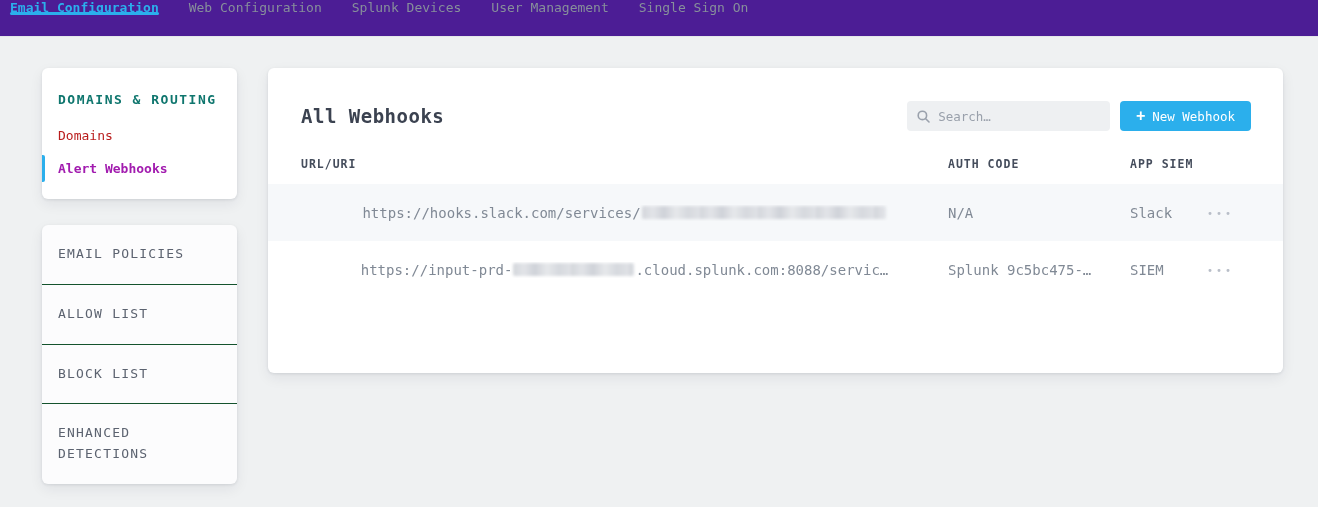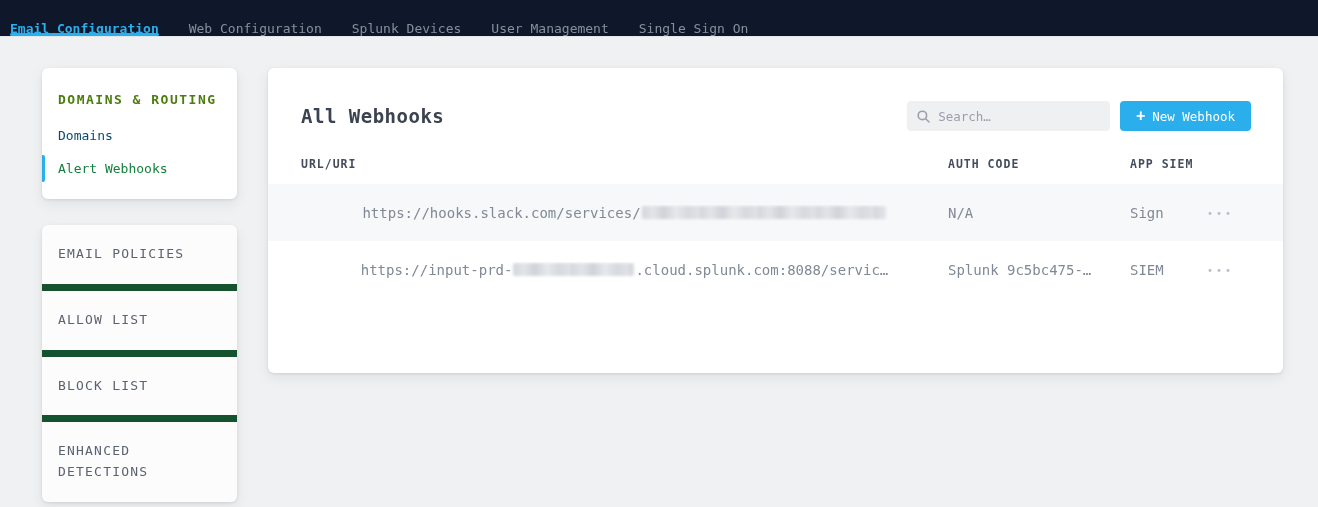--- a/index.html
+++ b/index.html
@@ -5,25 +5,25 @@
   * { margin: 0; padding: 0; box-sizing: border-box; }
   html, body { width: 1318px; height: 507px; }
   body {
     font-family: "DejaVu Sans Mono", monospace;
     background: #eff1f2;
     overflow: hidden;
   }
 
   
   .topnav {
-    background: #0f172a;
+    background: #4c1d95;
     height: 37px;
     border-bottom: 1px solid #e4e7ea;
     display: flex;
-    align-items: flex-end;
+    align-items: flex-start;
     padding-left: 10px;
   }
   .tab {
     position: relative;
     display: flex;
     align-items: center;
     font-size: 13px;
     color: #878f9b;
     margin-right: 30px;
     cursor: pointer;
@@ -54,51 +54,51 @@
     box-shadow: 0 1px 3px rgba(25,35,55,.10), 0 5px 14px rgba(25,35,55,.07);
   }
 
   
   .routing-card { padding: 10px 0 14px; }
   .routing-title {
     padding: 14px 16px 12px;
     font-size: 13px;
     font-weight: bold;
     letter-spacing: 1.5px;
-    color: #4d7c0f;
+    color: #0f766e;
     white-space: nowrap;
   }
   .routing-item {
     position: relative;
     padding: 9px 16px;
     font-size: 13px;
-    color: #0c4a6e;
-    cursor: pointer;
-    white-space: nowrap;
-  }
-  .routing-item.active { color: #15803d; }
+    color: #b91c1c;
+    cursor: pointer;
+    white-space: nowrap;
+  }
+  .routing-item.active { color: #a21caf; font-weight: bold; }
   .routing-item.active .active-bar {
     position: absolute;
     left: 0; top: 3px; bottom: 3px;
     width: 3px;
     background: #2bafec;
     border-radius: 0 2px 2px 0;
   }
 
   
   .sections-card { margin-top: 26px; background: #fcfcfd; }
   .section-item {
     padding: 19px 16px;
     font-size: 13px;
     letter-spacing: 1.2px;
     color: #5c6370;
     line-height: 1.6;
     cursor: pointer;
   }
-  .section-item + .section-item { border-top: 7px solid #14532d; }
+  .section-item + .section-item { border-top: 1px solid #14532d; }
 
   
   .panel { min-height: 305px; padding-bottom: 40px; }
   .panel-header {
     display: flex;
     align-items: center;
     justify-content: space-between;
     padding: 33px 32px 26px 33px;
   }
   .panel-title {
@@ -246,21 +246,21 @@
       <div></div>
     </div>
 
     <div class="trow tinted">
       <div class="url-cell">
         <span>https://hooks.slack.com/services/</span>
         <span class="redacted w-slack"></span>
         <span></span>
       </div>
       <div>N/A</div>
-      <div>Sign</div>
+      <div>Slack</div>
       <div class="dots">•••</div>
     </div>
 
     <div class="trow">
       <div class="url-cell">
         <span>https://input-prd-</span>
         <span class="redacted w-splunk"></span>
         <span>.cloud.splunk.com:8088/servic…</span>
       </div>
       <div>Splunk 9c5bc475-…</div>

